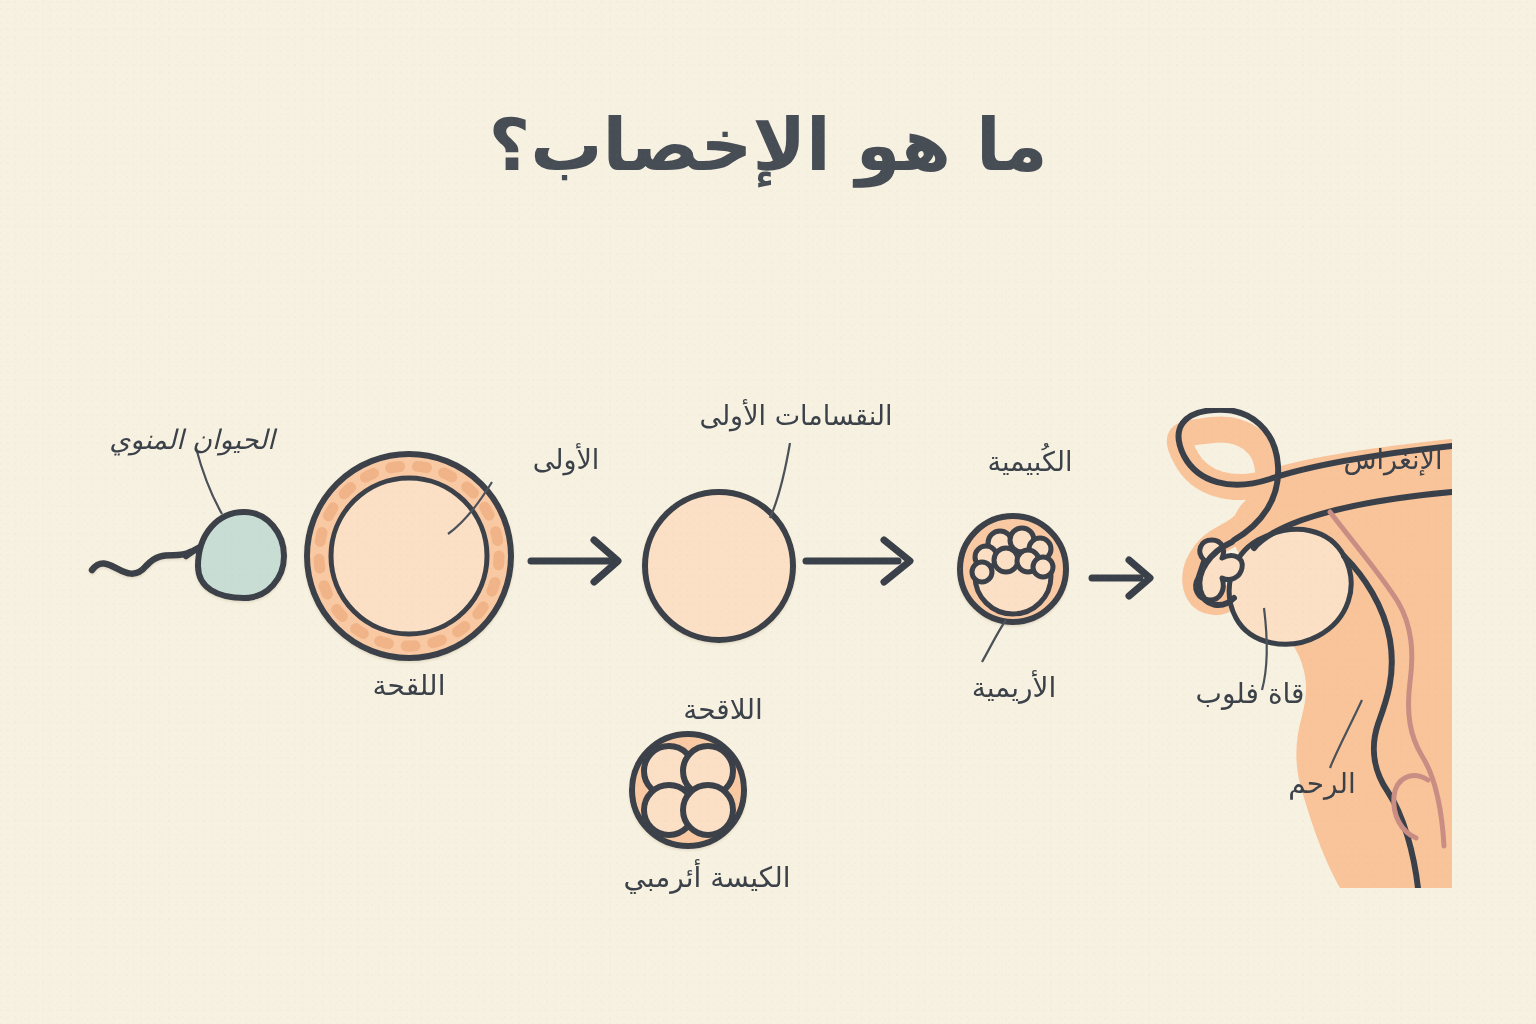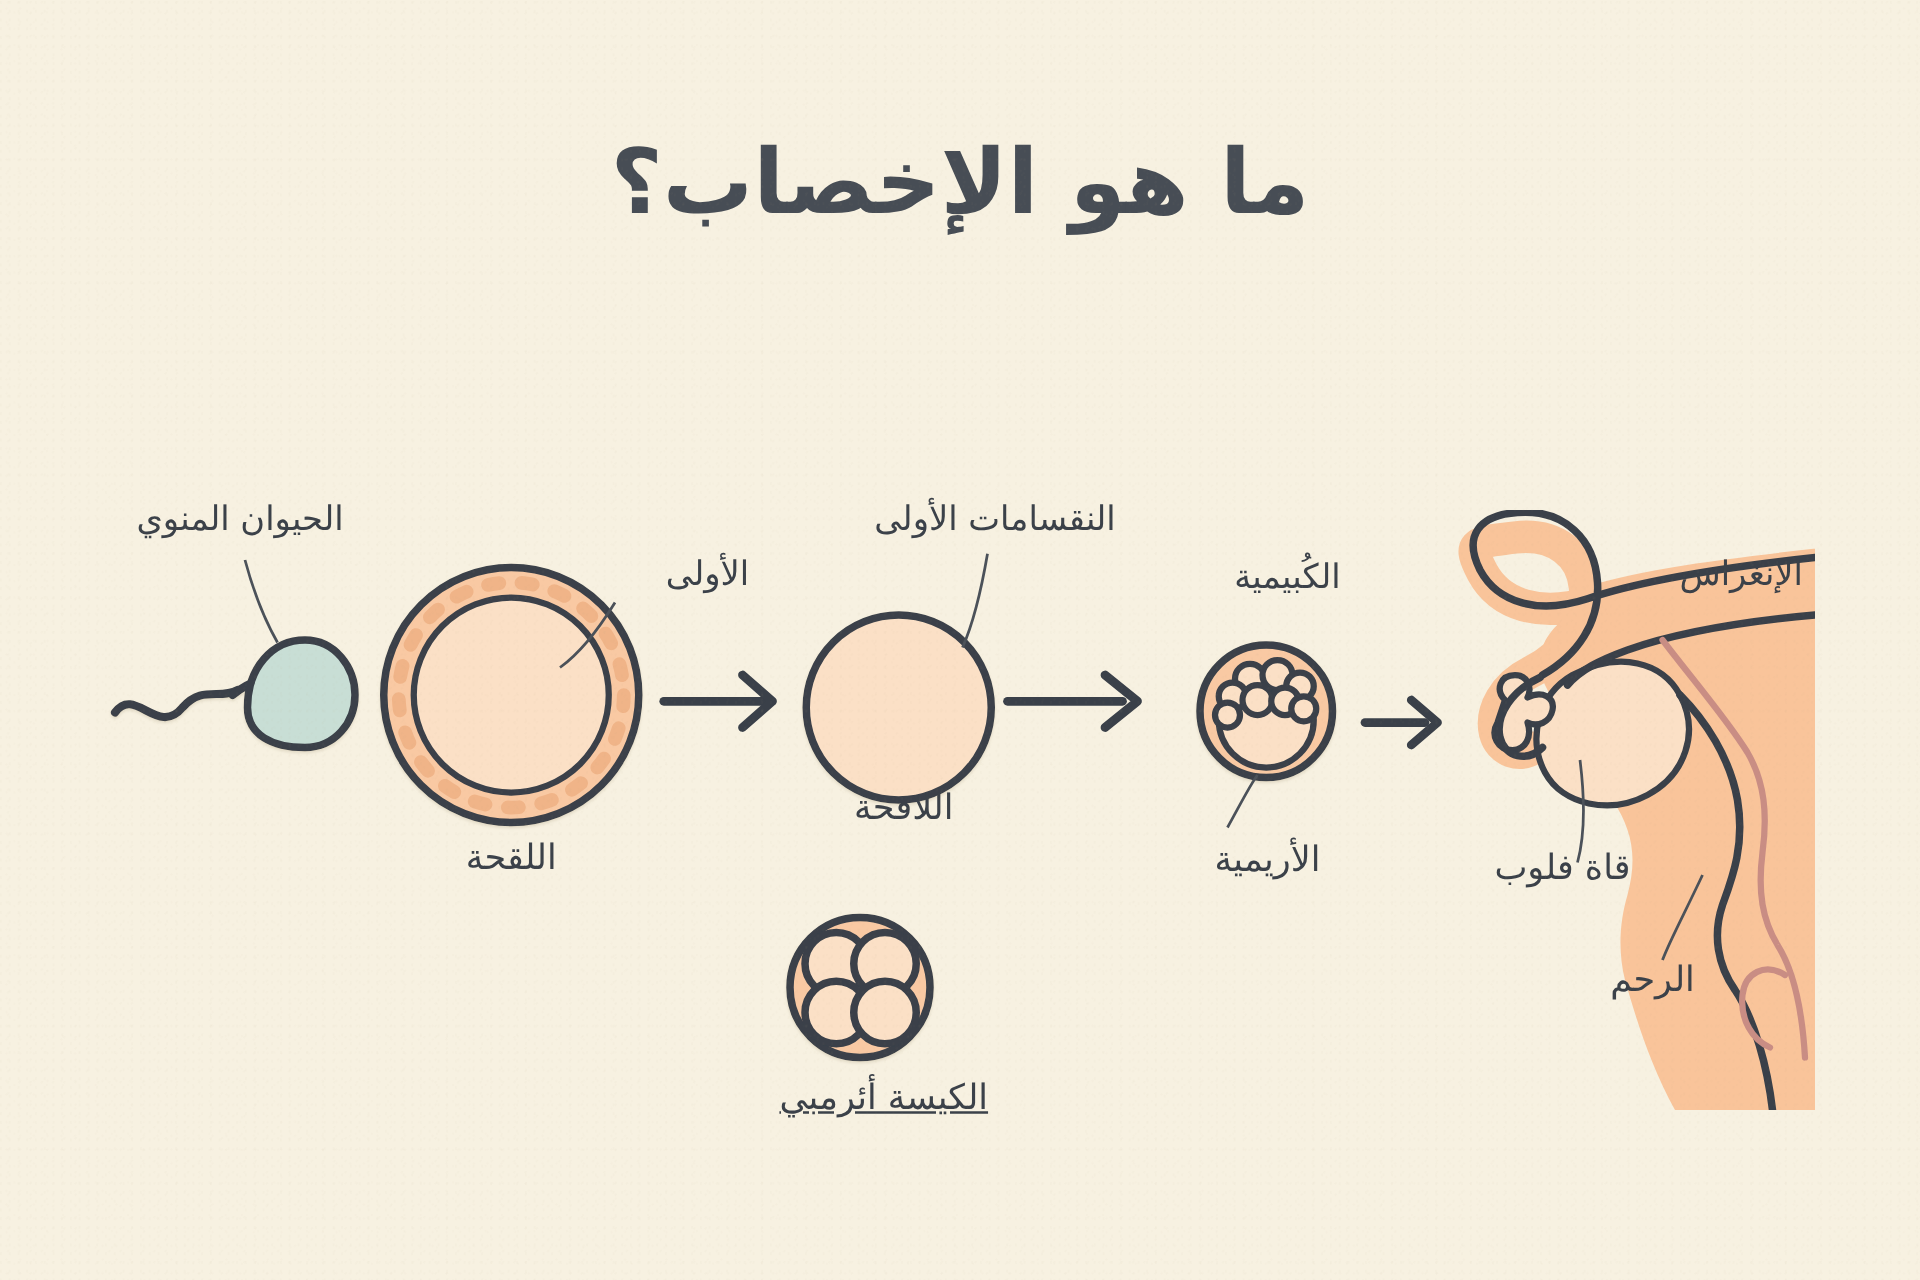--- a/index.html
+++ b/index.html
@@ -213,32 +213,32 @@
                C 1436 778, 1442 812, 1444 846" fill="none" stroke="#c98d84" stroke-width="5" stroke-linecap="round"></path>
 
       <path d="M1428 780 C 1412 770, 1396 778, 1394 796
                C 1392 816, 1402 832, 1416 838" fill="none" stroke="#c98d84" stroke-width="5" stroke-linecap="round"></path>
     </g>
 
     <path d="M1264 608 C 1268 640, 1268 668, 1262 690" fill="none" stroke="#4b5159" stroke-width="2.2"></path>
     <path name="uterus-leader" d="M1362 700 C 1348 730, 1336 752, 1330 768" fill="none" stroke="#4b5159" stroke-width="2.2"></path>
   </svg>
 
-  <div class="txt lbl" style="top:400px;left:72px;width:240px;">الحيوان المنوي</div>
+  <div class="txt lbl" style="top:424px;left:72px;width:240px;font-style:italic;">الحيوان المنوي</div>
 
   <div class="txt lbl" style="top:444px;left:486px;width:160px;">الأولى</div>
 
   <div class="txt lbl lbl-lg" style="top:670px;left:309px;width:200px;">اللقحة</div>
 
 
   <div class="txt lbl" style="top:400px;left:656px;width:280px;">النقسامات الأولى</div>
 
-  <div class="txt lbl lbl-lg" style="top:630px;left:628px;width:190px;">اللاقحة</div>
-
-  <div class="txt lbl lbl-lg" style="top:862px;left:578px;width:258px;text-decoration:underline;">الكيسة أئرمبي</div>
+  <div class="txt lbl lbl-lg" style="top:694px;left:628px;width:190px;">اللاقحة</div>
+
+  <div class="txt lbl lbl-lg" style="top:862px;left:578px;width:258px;">الكيسة أئرمبي</div>
 
   <div class="txt lbl" style="top:446px;left:940px;width:180px;">الكُبيمية</div>
 
   <div class="txt lbl lbl-lg" style="top:672px;left:924px;width:180px;">الأريمية</div>
 
   <div class="txt lbl" style="top:444px;left:1318px;width:150px;">الإنغراس</div>
 
   <div class="txt lbl lbl-lg" style="top:678px;left:1166px;width:168px;">قاة فلوب</div>
 
   <div class="txt lbl lbl-lg" style="top:768px;left:1272px;width:100px;">الرحم</div>

